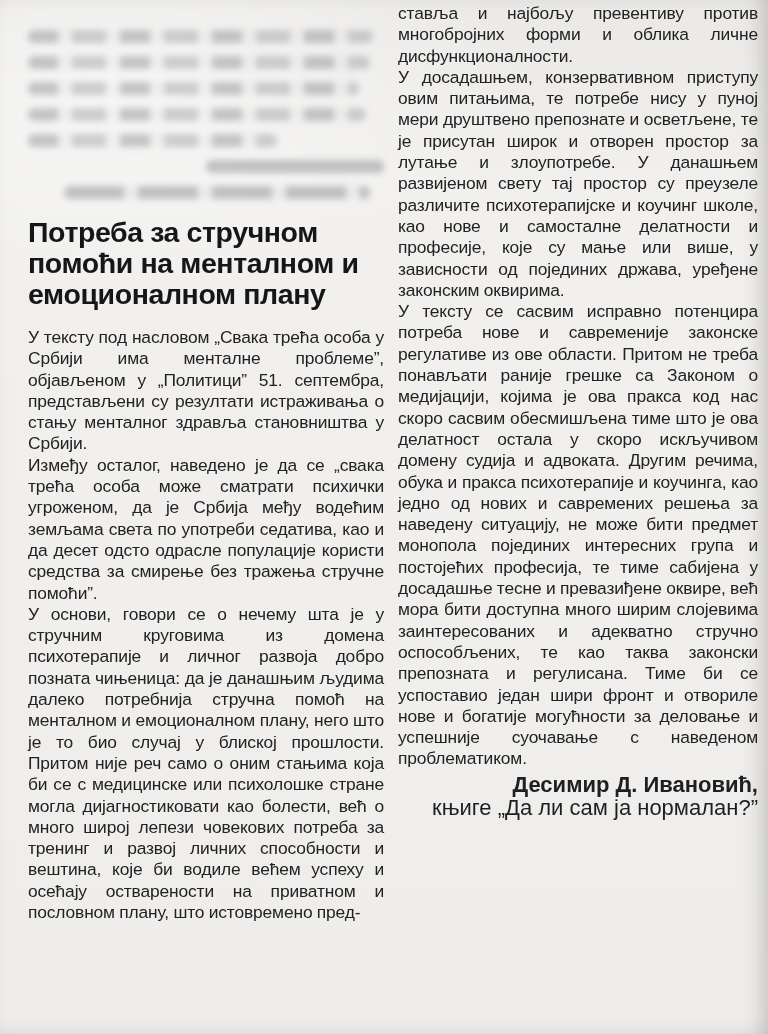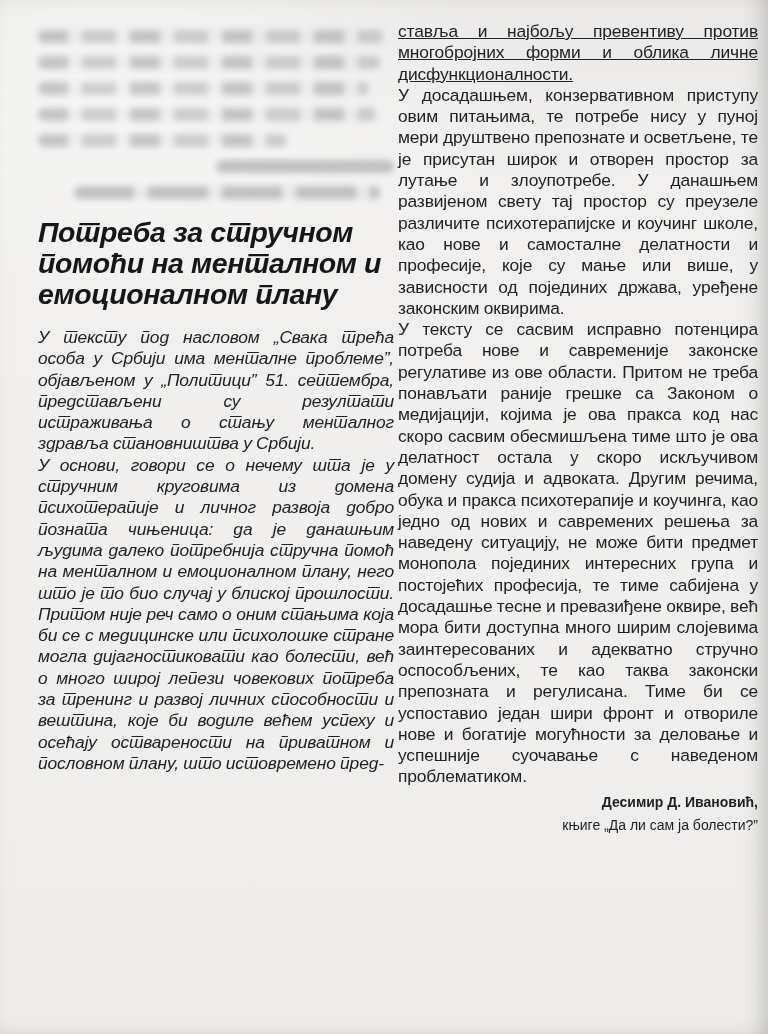--- a/index.html
+++ b/index.html
@@ -28,21 +28,21 @@
     box-shadow:
       inset -16px 0 22px -12px rgba(60,60,62,0.28),
       inset 0 -18px 28px -24px rgba(60,60,62,0.10),
       inset 10px 0 24px -20px rgba(60,60,62,0.08);
   }
 
   .col {
     position: absolute;
     top: 0;
   }
-  .col-left  { left: 38px;  width: 356px; font-style: italic; }
+  .col-left  { left: 28px;  width: 356px; }
   .col-right { left: 398px; width: 360px; }
 
   
   .ghost-block {
     margin-top: 30px;
     height: 160px;
     filter: blur(3px);
     opacity: 0.42;
   }
   .ghost-line {
@@ -79,25 +79,25 @@
   .body-text {
     margin: 0;
     font-size: 17.4px;
     line-height: 21.3px;
     text-align: justify;
     letter-spacing: -0.15px;
     word-spacing: -0.3px;
     color: #222;
   }
 
-  .col-right .first-paragraph { margin-top: 21px; text-decoration: underline; }
+  .col-right .first-paragraph { margin-top: 3px; }
 
   .byline {
     margin-top: 3px;
-    font-size: 14px;
+    font-size: 22px;
     line-height: 23px;
     text-align: right;
     color: #1f1f1f;
   }
   .byline-author { font-weight: 700; }
 </style>
 </head>
 <body>
 
 <div class="page">
@@ -110,27 +110,28 @@
       <div class="ghost-line g3"></div>
       <div class="ghost-line g4"></div>
       <div class="ghost-line g5"></div>
       <div class="ghost-line g6"></div>
       <div class="ghost-line g7"></div>
     </div>
 
     <h1 class="headline">Потреба за стручном помоћи на менталном и емоционалном плану</h1>
 
     <p class="body-text">У тексту под насловом „Свака трећа особа у Србији има менталне проблеме”, објављеном у „Политици” 51. септембра, представљени су резултати истраживања о стању менталног здравља становништва у Србији.</p>
+    <p class="body-text">Између осталог, наведено је да се „свака трећа особа може сматрати психички угроженом, да је Србија међу водећим земљама света по употреби седатива, као и да десет одсто одрасле популације користи средства за смирење без тражења стручне помоћи”.</p>
     <p class="body-text">У основи, говори се о нечему шта је у стручним круговима из домена психотерапије и личног развоја добро позната чињеница: да је данашњим људима далеко потребнија стручна помоћ на менталном и емоционалном плану, него што је то био случај у блиској прошлости. Притом није реч само о оним стањима која би се с медицинске или психолошке стране могла дијагностиковати као болести, већ о много широј лепези човекових потреба за тренинг и развој личних способности и вештина, које би водиле већем успеху и осећају остварености на приватном и пословном плану, што истовремено пред-</p>
   </div>
 
   <div class="col col-right">
     <p class="body-text first-paragraph">ставља и најбољу превентиву против многобројних форми и облика личне дисфункционалности.</p>
     <p class="body-text">У досадашњем, конзервативном приступу овим питањима, те потребе нису у пуној мери друштвено препознате и осветљене, те је присутан широк и отворен простор за лутање и злоупотребе. У данашњем развијеном свету тај простор су преузеле различите психотерапијске и коучинг школе, као нове и самосталне делатности и професије, које су мање или више, у зависности од појединих држава, уређене законским оквирима.</p>
     <p class="body-text">У тексту се сасвим исправно потенцира потреба нове и савременије законске регулативе из ове области. Притом не треба понављати раније грешке са Законом о медијацији, којима је ова пракса код нас скоро сасвим обесмишљена тиме што је ова делатност остала у скоро искључивом домену судија и адвоката. Другим речима, обука и пракса психотерапије и коучинга, као једно од нових и савремених решења за наведену ситуацију, не може бити предмет монопола појединих интересних група и постојећих професија, те тиме сабијена у досадашње тесне и превазиђене оквире, већ мора бити доступна много ширим слојевима заинтересованих и адекватно стручно оспособљених, те као таква законски препозната и регулисана. Тиме би се успоставио један шири фронт и отвориле нове и богатије могућности за деловање и успешније суочавање с наведеном проблематиком.</p>
 
     <div class="byline">
       <div class="byline-author">Десимир Д. Ивановић,</div>
-      <div class="byline-book">књиге „Да ли сам ја болести?”</div>
+      <div class="byline-book">књиге „Да ли сам ја нормалан?”</div>
     </div>
   </div>
 
 </div>
 
 </body></html>

